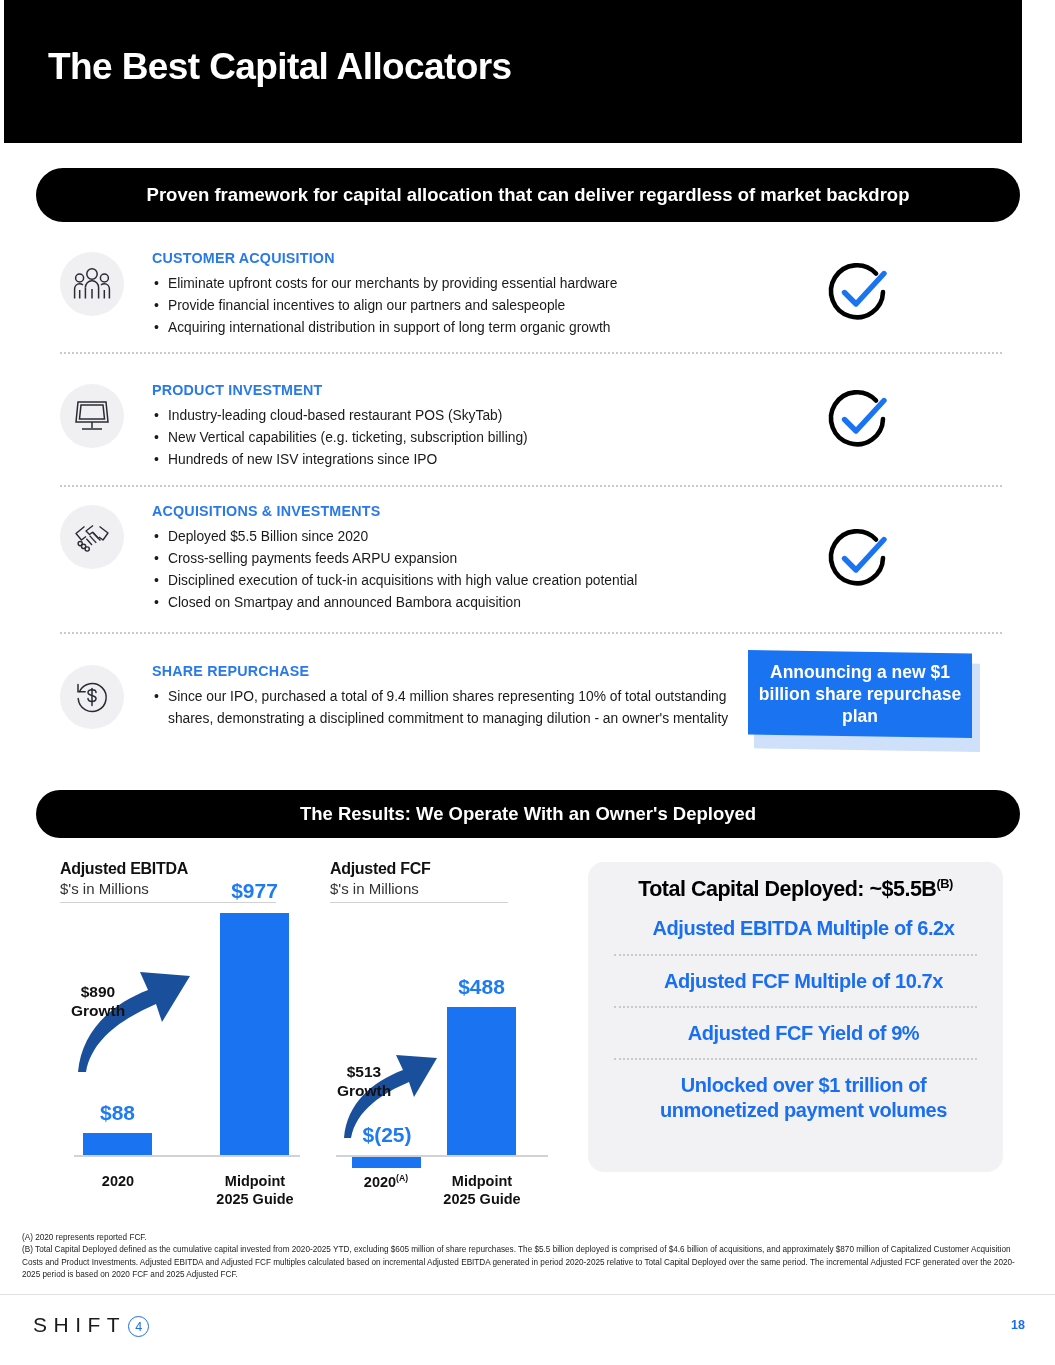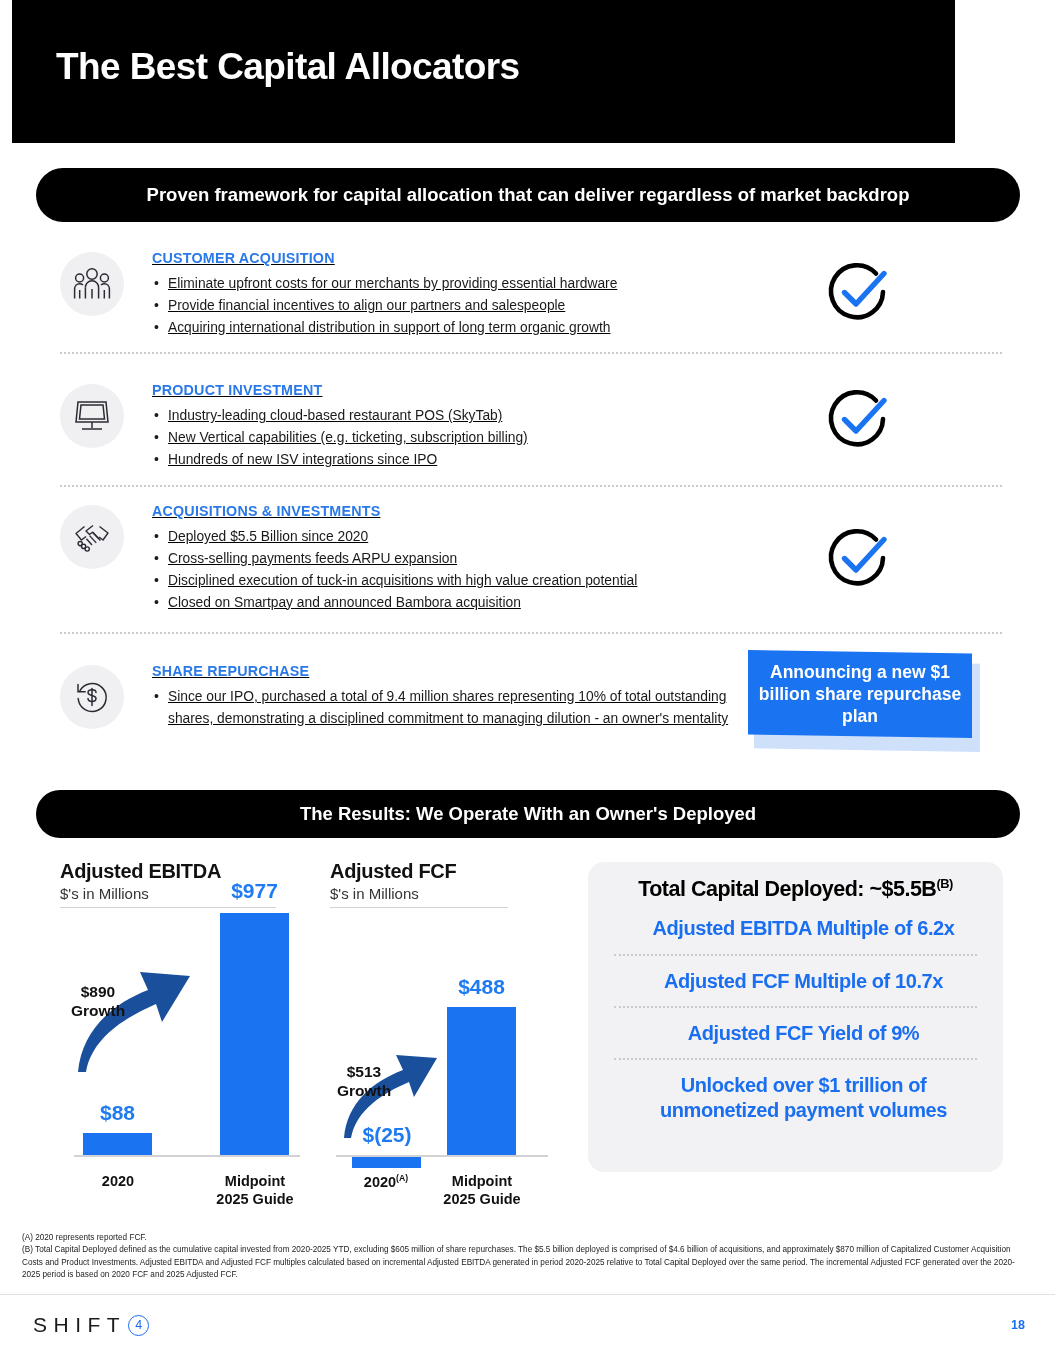--- a/index.html
+++ b/index.html
@@ -6,21 +6,21 @@
   html, body {
     width: 1055px; height: 1365px;
     background: #ffffff;
     font-family: "Liberation Sans", sans-serif;
     overflow: hidden;
   }
   .slide { position: relative; width: 1055px; height: 1365px; background: #fff; }
 
   
   .hdr {
-    position: absolute; left: 12px; top: 0; width: 943px; height: 143px;
+    position: absolute; left: 4px; top: 0; width: 1018px; height: 143px;
     background: #000;
   }
   .hdr-title {
     position: absolute; left: 44px; top: 46px;
     font-size: 37px; font-weight: bold; color: #fff;
     letter-spacing: -0.6px;
   }
 
   
   .pill {
@@ -32,21 +32,21 @@
   #banner-results { left: 36px; top: 790px; width: 984px; height: 48px; font-size: 18.5px; }
 
   
   .row { position: absolute; left: 60px; width: 960px; }
   .row-icon {
     position: absolute; left: 0; top: 0;
     width: 64px; height: 64px; border-radius: 50%;
     background: #f0f0f3;
     display: flex; align-items: center; justify-content: center;
   }
-  .row-body { position: absolute; left: 92px; top: -2px; width: 600px; text-decoration: underline; }
+  .row-body { position: absolute; left: 92px; top: -2px; width: 600px; }
   .row-head {
     color: #2979e8; font-size: 14.3px; font-weight: bold;
     letter-spacing: 0.2px; margin-bottom: 7px;
   }
   .blist { list-style: none; }
   .blist li {
     position: relative; padding-left: 16px;
     font-size: 13.8px; color: #1a1a1a; line-height: 1.59;
   }
   .blist li::before {
@@ -69,21 +69,21 @@
   }
   #announce-badge .face {
     position: absolute; left: 0; top: 0; width: 224px; height: 88px;
     background: #1a73f0; clip-path: polygon(0 0,100% 4%,100% 100%,0 96%);
     display: flex; align-items: center; justify-content: center; text-align: center;
     color: #fff; font-size: 17.5px; font-weight: bold; line-height: 1.26;
   }
 
   
   .chart { position: absolute; }
-  .chart-title { font-size: 20px; font-weight: bold; color: #111; letter-spacing: -0.3px; }
+  .chart-title { font-size: 16px; font-weight: bold; color: #111; letter-spacing: -0.3px; }
   .chart-sub { font-size: 15px; color: #333; margin-top: 2px; }
   .chart-rule { margin-top: 5px; width: 216px; height: 1px; background: #d2d2d6; }
   .plot { position: absolute; }
   .bar { position: absolute; background: #1a73f0; }
   .baseline { position: absolute; height: 2px; background: #d2d2d6; }
   .vlabel {
     position: absolute; font-size: 21px; font-weight: bold; color: #1f7bf2;
     text-align: center; white-space: nowrap;
   }
   .catlabel {
@@ -111,21 +111,21 @@
     letter-spacing: -0.4px; line-height: 1.22; margin-left: 16px;
   }
   .rp-sep { height: 0; border-top: 2px dotted #c9c9cf; margin: 13px 10px; }
 
   
   #footnotes {
     position: absolute; left: 22px; top: 1232px; width: 1000px;
     font-size: 8.2px; color: #222; line-height: 1.52;
   }
   #footer-rule { position: absolute; left: 0; top: 1294px; width: 1055px; height: 1px; background: #e2e2e6; }
-  #logo { position: absolute; left: 33px; top: 1313px; display: flex; align-items: center; }
+  #logo { position: absolute; left: 33px; top: 1313px; display: flex; align-items: flex-end; }
   #logo .word {
     font-size: 21px; font-weight: 300; letter-spacing: 6.5px; color: #1b1b1b;
   }
   #logo .four {
     width: 21px; height: 21px; border: 1.7px solid #1a6ef0; border-radius: 50%;
     color: #1a6ef0; font-size: 12.5px; display: flex; align-items: center;
     justify-content: center; margin-left: 2px;
   }
   #page-number {
     position: absolute; right: 30px; top: 1318px;

